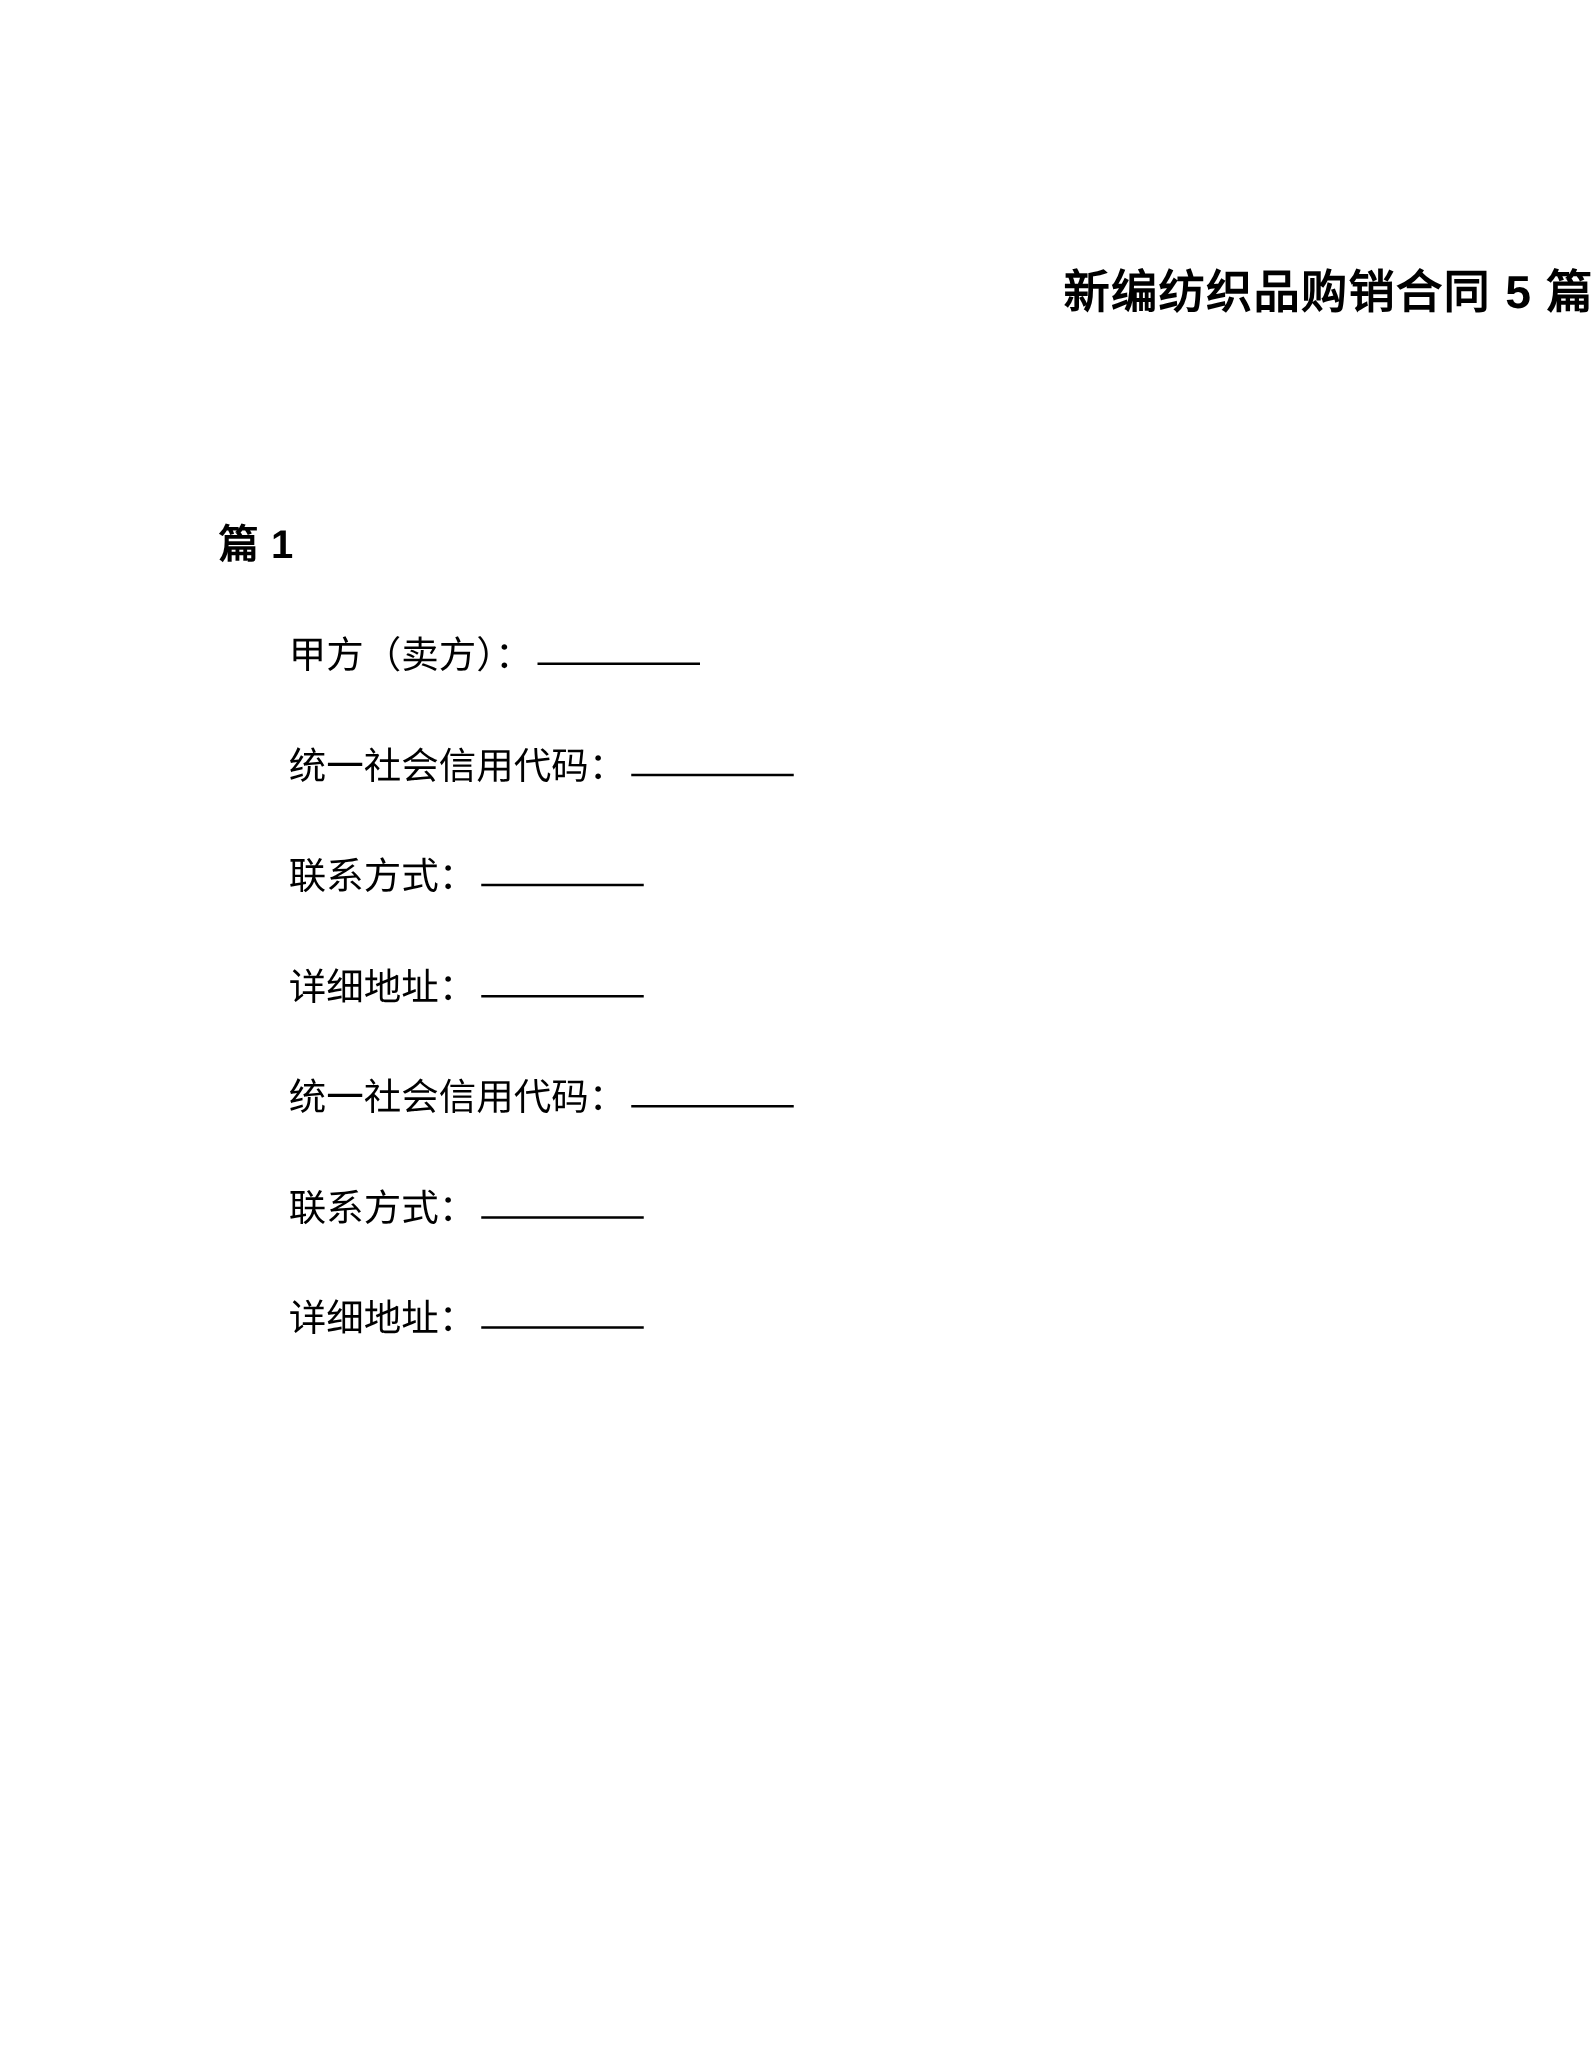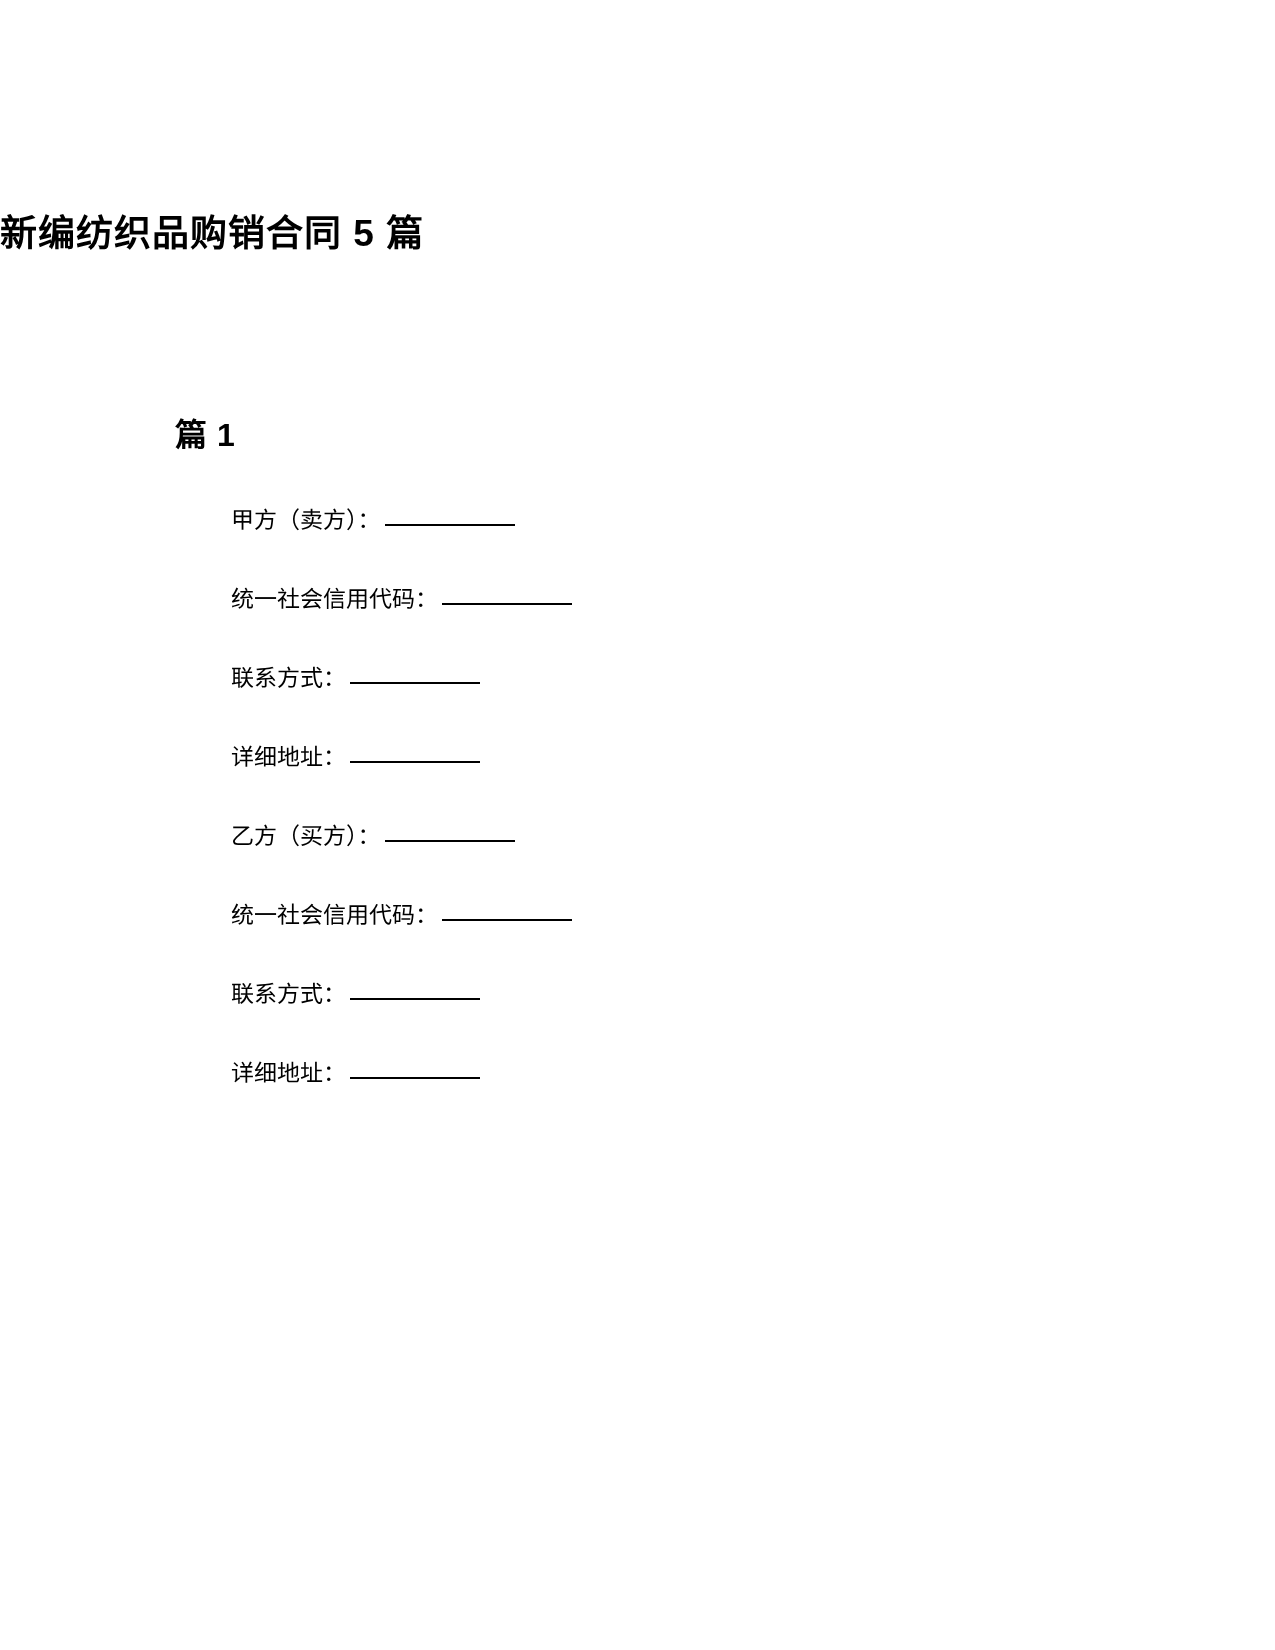--- a/index.html
+++ b/index.html
@@ -15,42 +15,42 @@
     box-sizing: border-box;
     font-family: "Liberation Sans", "DejaVu Sans", sans-serif;
     color: #000000;
     overflow: hidden;
   }
   .doc-title {
     position: absolute;
     top: 185px;
     left: 0;
     width: 1275px;
-    text-align: left;
+    text-align: right;
     font-size: 37px;
     font-weight: bold;
     letter-spacing: 1px;
     line-height: 1.3;
   }
   .section-heading {
     position: absolute;
     top: 382px;
     left: 175px;
     font-size: 32px;
     font-weight: bold;
     letter-spacing: 0.5px;
   }
   .fields {
     position: absolute;
     top: 505px;
     left: 175px;
     width: 860px;
   }
   .field-line {
-    font-size: 23px;
+    font-size: 30px;
     line-height: 1.35;
     margin-bottom: 48px;
     text-indent: 56px;
     white-space: nowrap;
   }
   .field-line:last-child {
     margin-bottom: 0;
   }
   .blank {
     display: inline-block;
@@ -91,23 +91,20 @@
     </div>
 
     <div class="field-line">
       <span>联系方式：</span><span class="blank"></span>
     </div>
 
     <div class="field-line">
       <span>详细地址：</span><span class="blank"></span>
     </div>
 
-    <div class="field-line">
-      <span>乙方（买方）：</span><span class="blank"></span>
-    </div>
 
     <div class="field-line">
       <span>统一社会信用代码：</span><span class="blank"></span>
     </div>
 
     <div class="field-line">
       <span>联系方式：</span><span class="blank"></span>
     </div>
 
     <div class="field-line">

